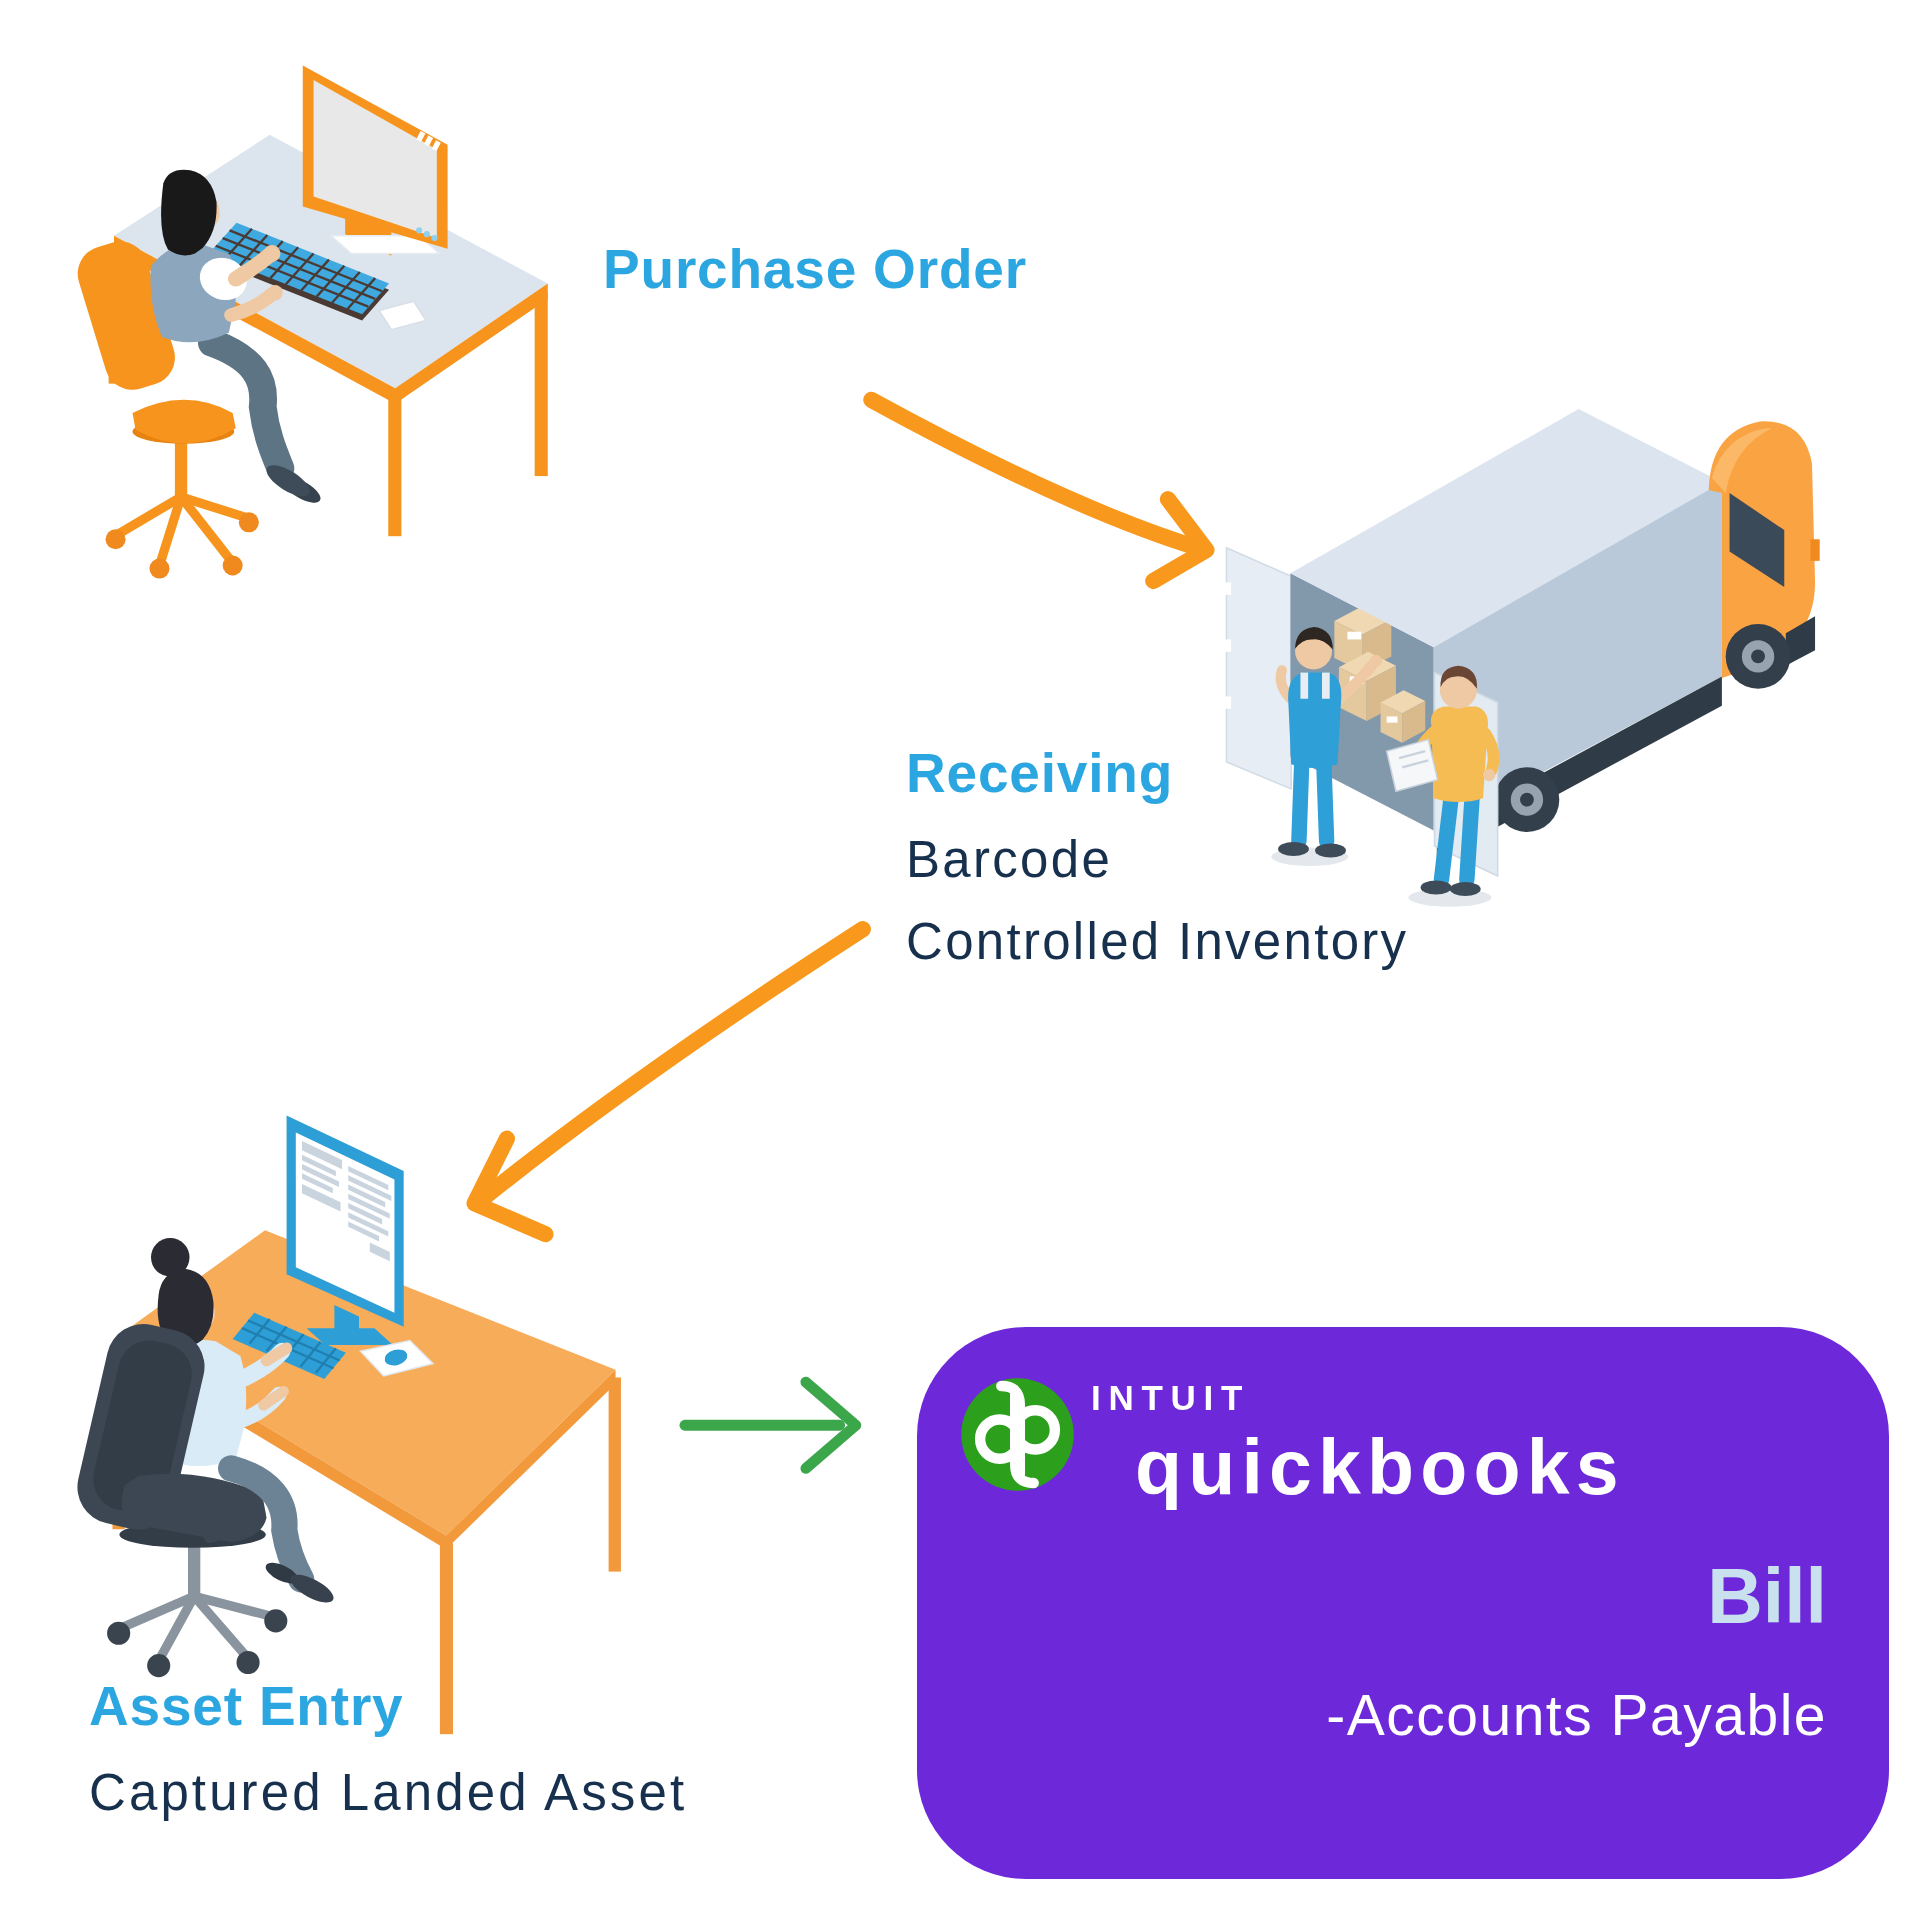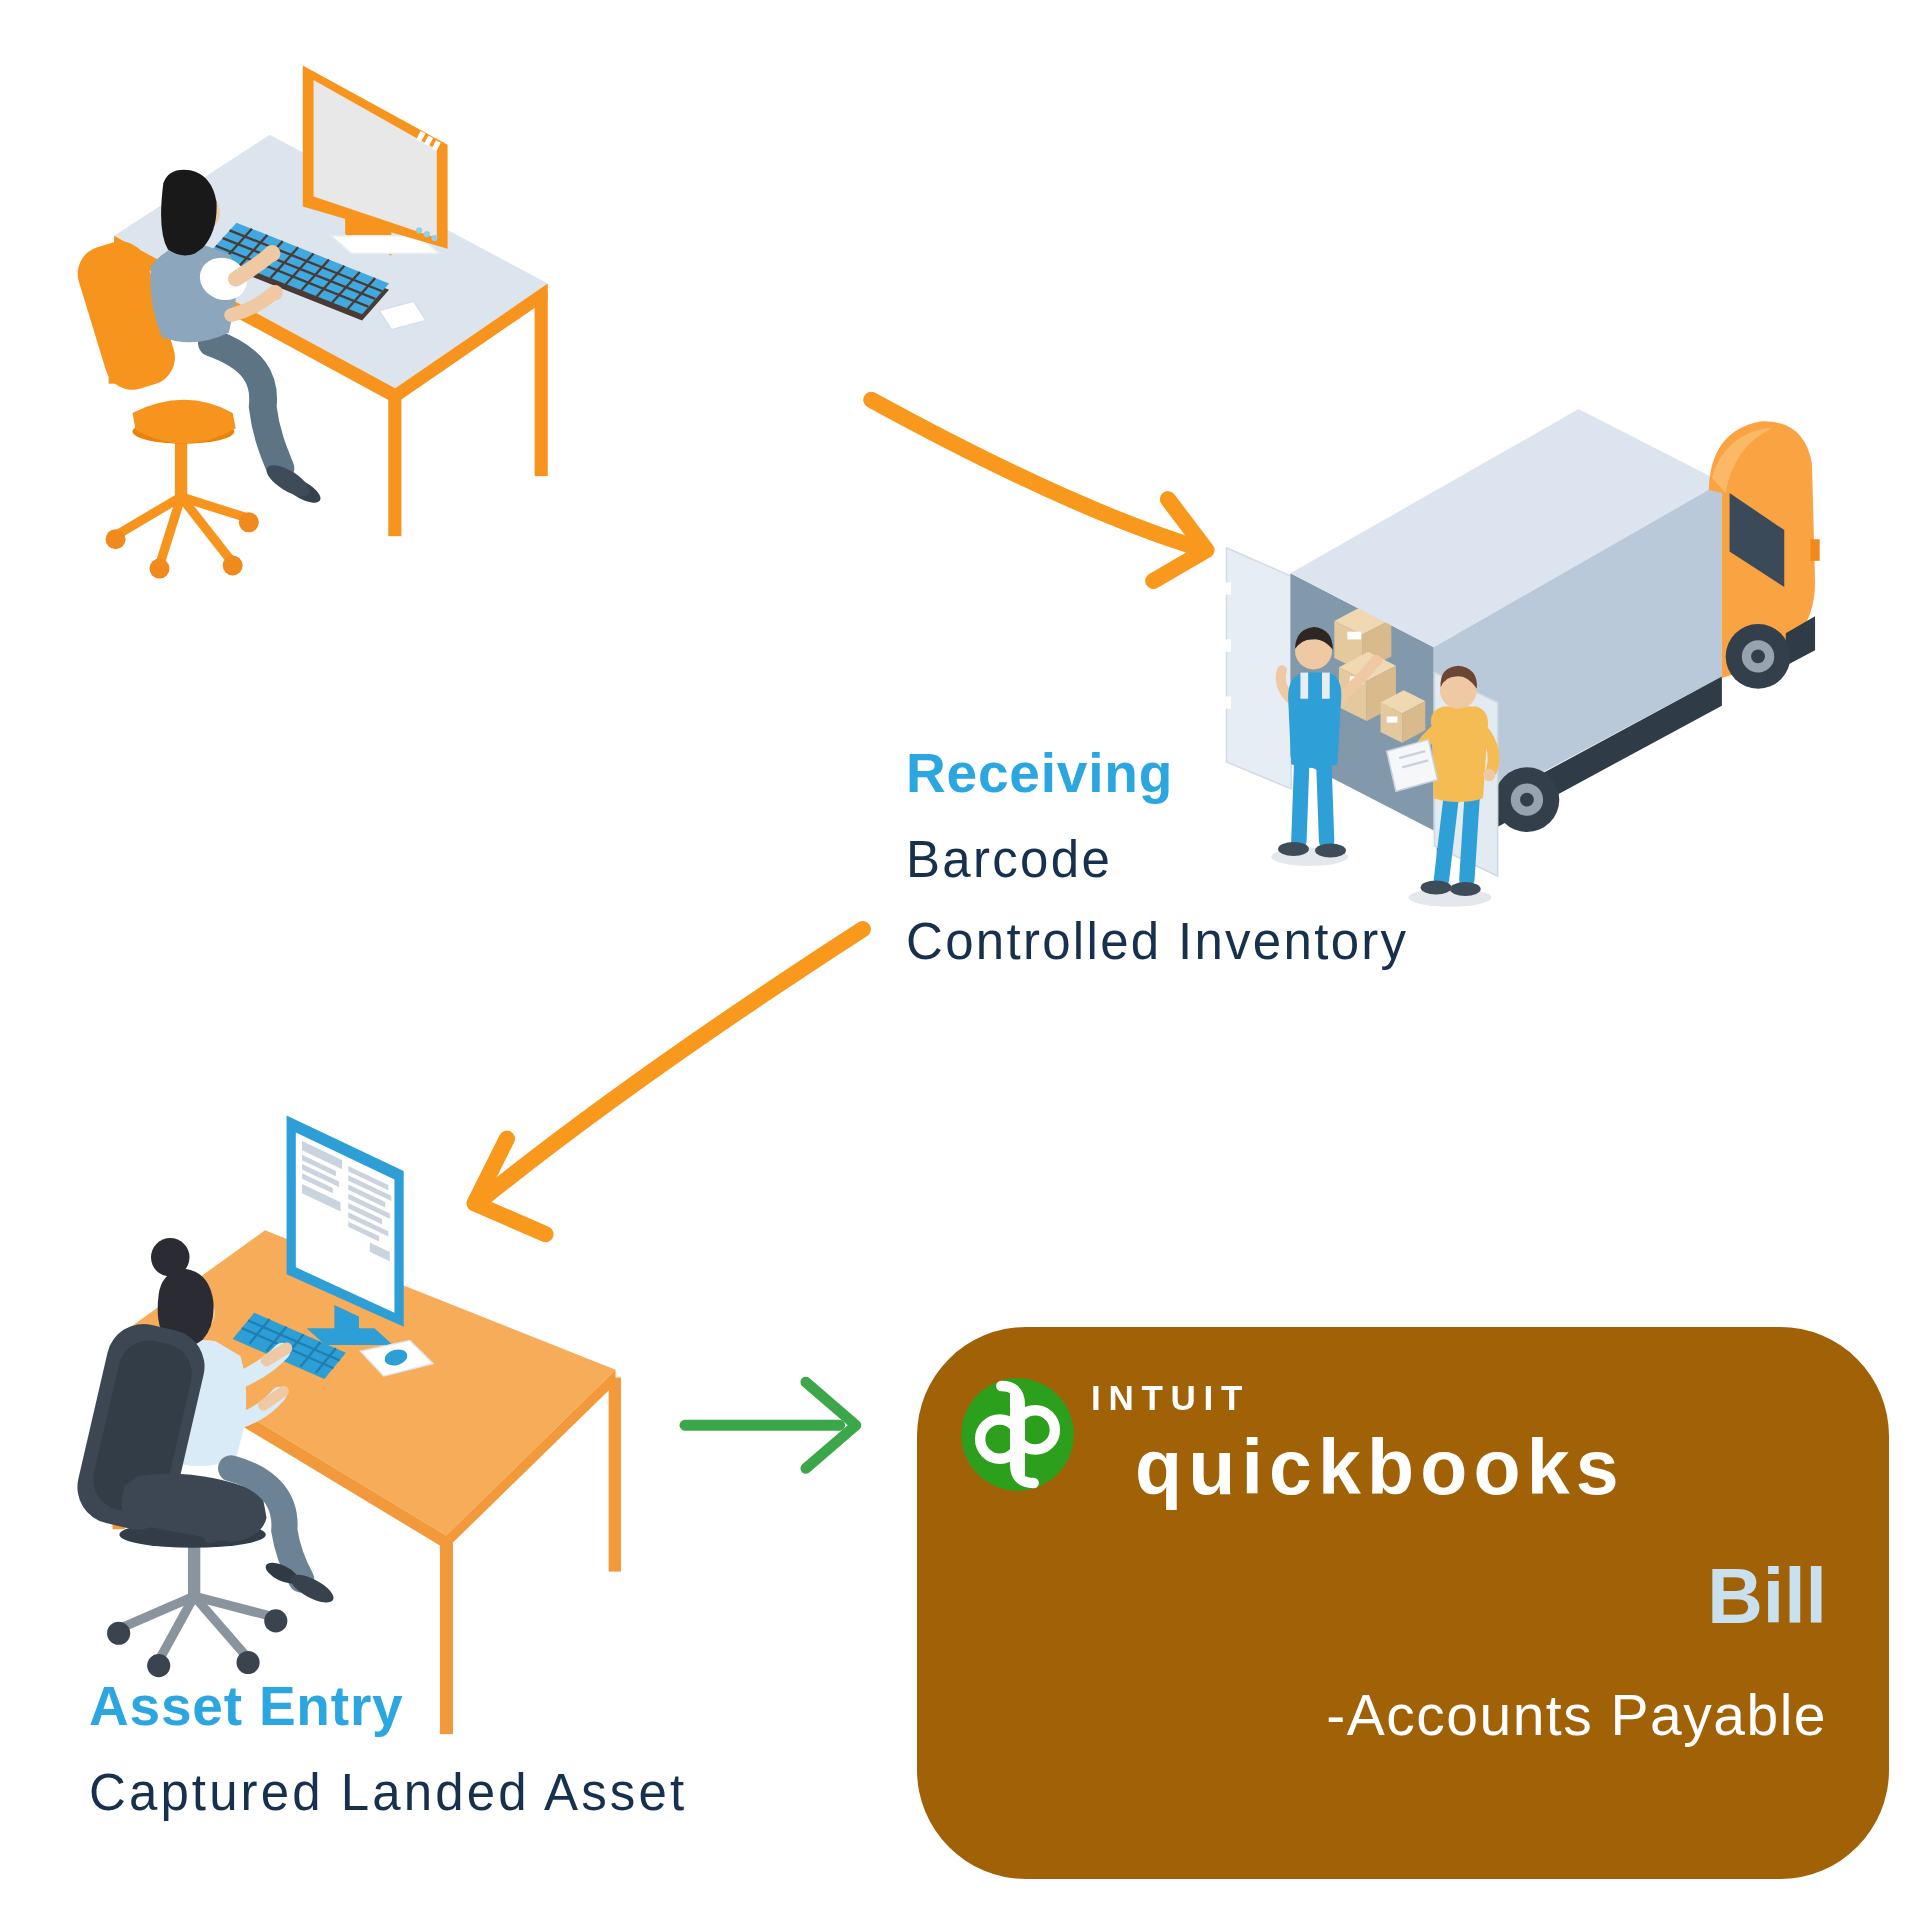--- a/index.html
+++ b/index.html
@@ -10,21 +10,21 @@
   .txt{position:absolute;white-space:nowrap;}
   .step-title{font-size:55px;font-weight:700;color:#2CA6E0;letter-spacing:0.8px;}
   .step-sub{font-size:51px;font-weight:400;color:#16304D;letter-spacing:2.3px;line-height:1.6;}
   .po-block{left:603px;top:237px;}
   .po-block .step-sub{margin-top:15.4px;letter-spacing:1.5px;}
   .recv-block{left:906px;top:741px;}
   .recv-block .step-sub{margin-top:14px;}
   .billentry-block{left:89px;top:1674px;}
   .billentry-block .step-sub{margin-top:14px;letter-spacing:3.1px;}
   .qb-panel{position:absolute;left:917px;top:1327px;width:972px;height:552px;
-            background:#a16207;border-radius:109px;}
+            background:#6d28d9;border-radius:109px;}
   .qb-brand{position:absolute;left:174px;top:51px;color:#fff;}
   .qb-brand .intuit{font-size:35px;font-weight:700;letter-spacing:7.7px;color:#fff;}
   .qb-brand .qbooks{font-size:77px;font-weight:700;letter-spacing:6.2px;color:#fff;margin-top:4.6px;margin-left:44px;}
   .qb-bill{position:absolute;right:62px;top:225px;font-size:77px;font-weight:700;color:#C9E1EF;}
   .qb-entries{position:absolute;right:62px;top:348px;text-align:right;
               font-size:57px;color:#FFFFFF;line-height:81px;letter-spacing:1.5px;}
 </style>
 </head>
 <body>
 
@@ -281,20 +281,21 @@
     <path d="M1120,1206 Q820,1400 624,1558"></path>
     <path d="M658,1478 L616,1562 L708,1602"></path>
   </g>
   <g stroke="#3CA64B" stroke-width="14" stroke-linecap="round" stroke-linejoin="round" fill="none">
     <path d="M889,1850 L1090,1850"></path>
     <path d="M1046,1794 L1111,1850 L1046,1906"></path>
   </g>
 </svg>
 
   <div class="txt po-block">
+    <div class="step-title">Purchase Order</div>
   </div>
 
   <div class="txt recv-block">
     <div class="step-title">Receiving</div>
     <div class="step-sub">
       <div>Barcode</div>
       <div>Controlled Inventory</div>
     </div>
   </div>
 

